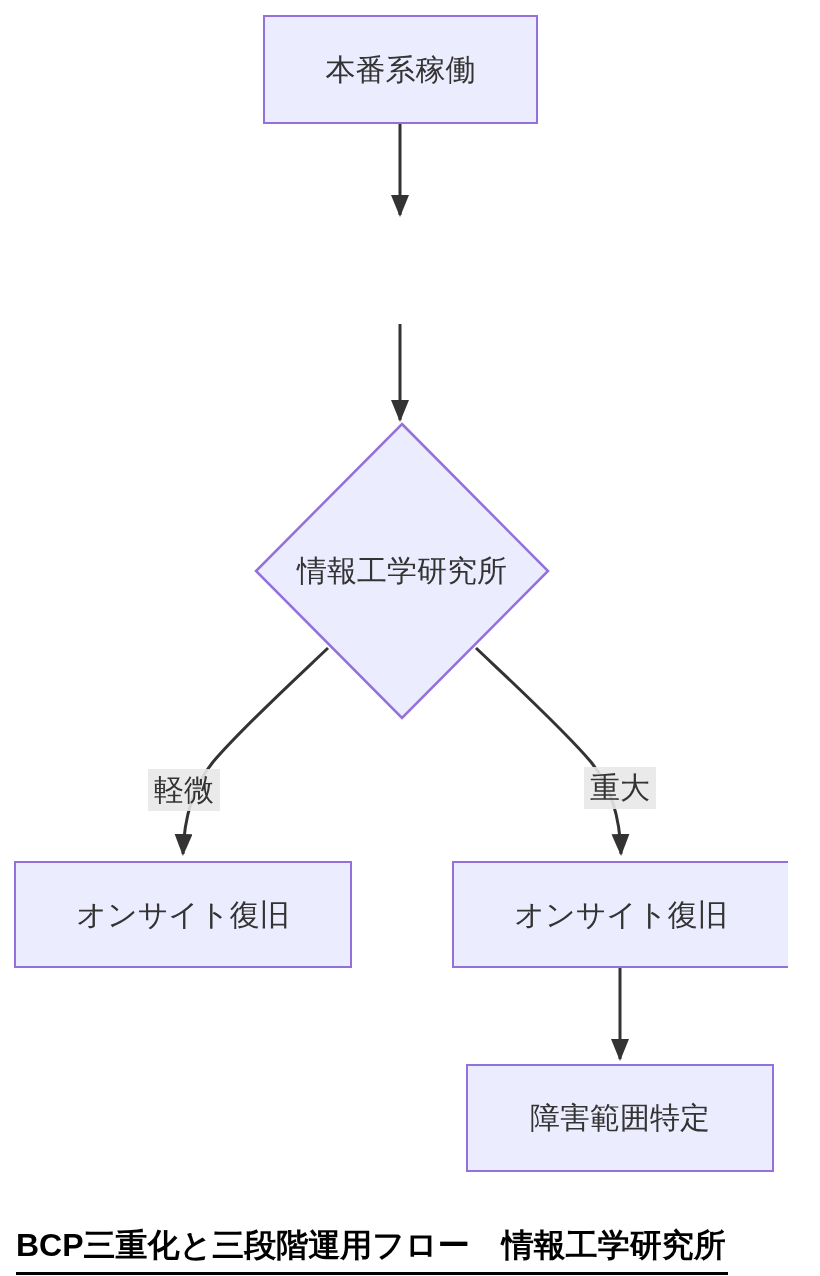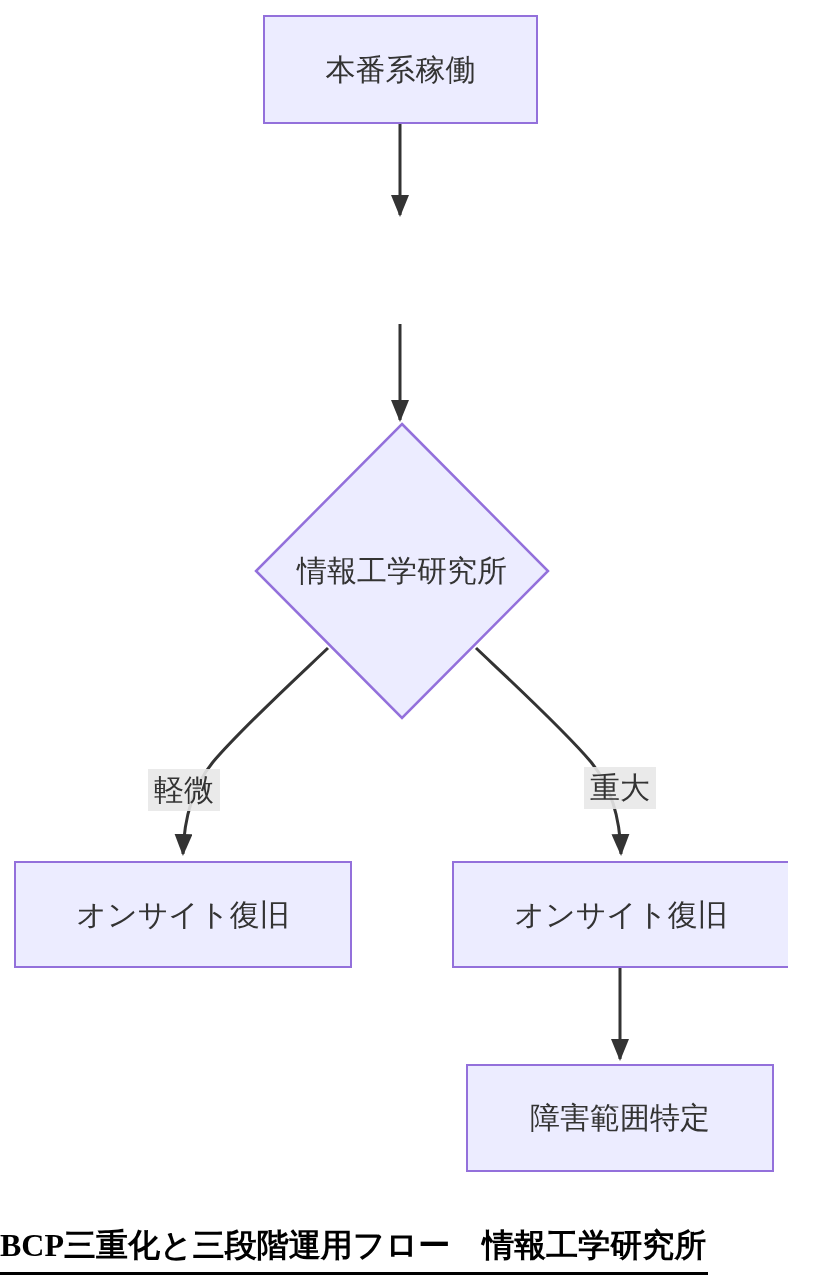--- a/index.html
+++ b/index.html
@@ -33,27 +33,26 @@
   }
   .edge-label{
     position:absolute;transform:translate(-50%,-50%);
     background:rgba(232,232,232,0.9);
     color:var(--text-color);font-size:30px;line-height:1.2;
     padding:3px 6px;white-space:nowrap;
   }
   .edge-label.minor{left:184px;top:790px;}
   .edge-label.major{left:620px;top:788px;text-align:right;}
   .caption{
-    position:absolute;left:0px;top:1224px;
+    position:absolute;left:16px;top:1224px;
     display:inline-block;
     color:var(--caption-color);
     font-size:32px;font-weight:bold;white-space:nowrap;
     border-bottom:3px solid var(--caption-color);
     padding:0 2px 4px 0;
-    font-family:Liberation Serif, serif;
   }
 </style>
 </head>
 <body>
 
 <div class="stage">
 
   <svg class="edge-layer" viewBox="0 0 820 1276" xmlns="http://www.w3.org/2000/svg">
     <defs>
       <marker id="arrow" markerUnits="userSpaceOnUse" markerWidth="22" markerHeight="18" viewBox="0 0 11 9" refX="10" refY="4.5" orient="auto">

